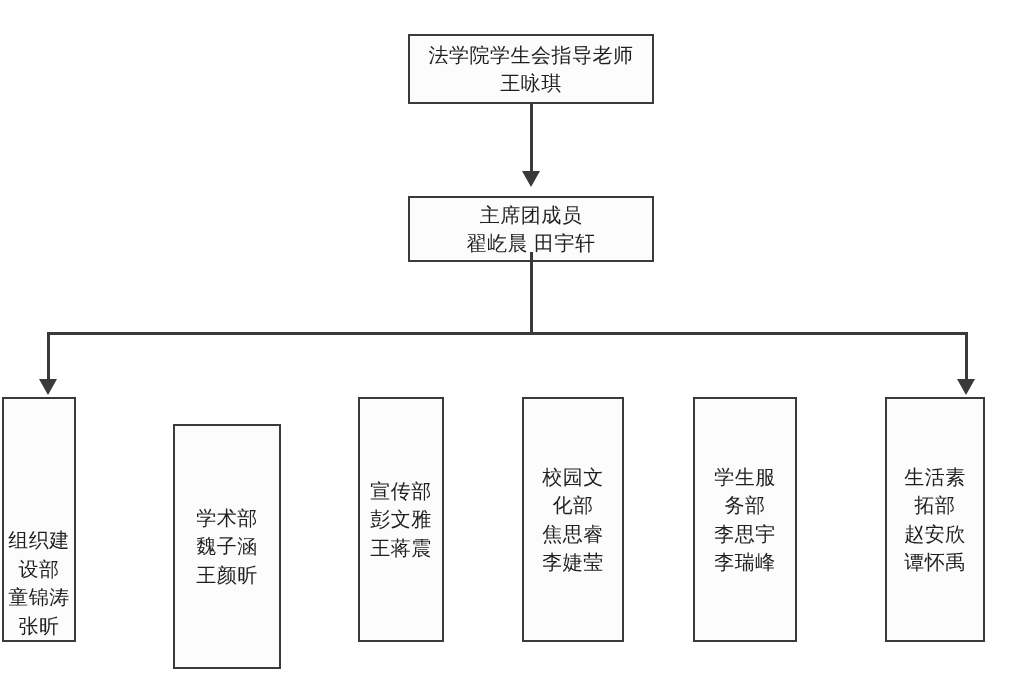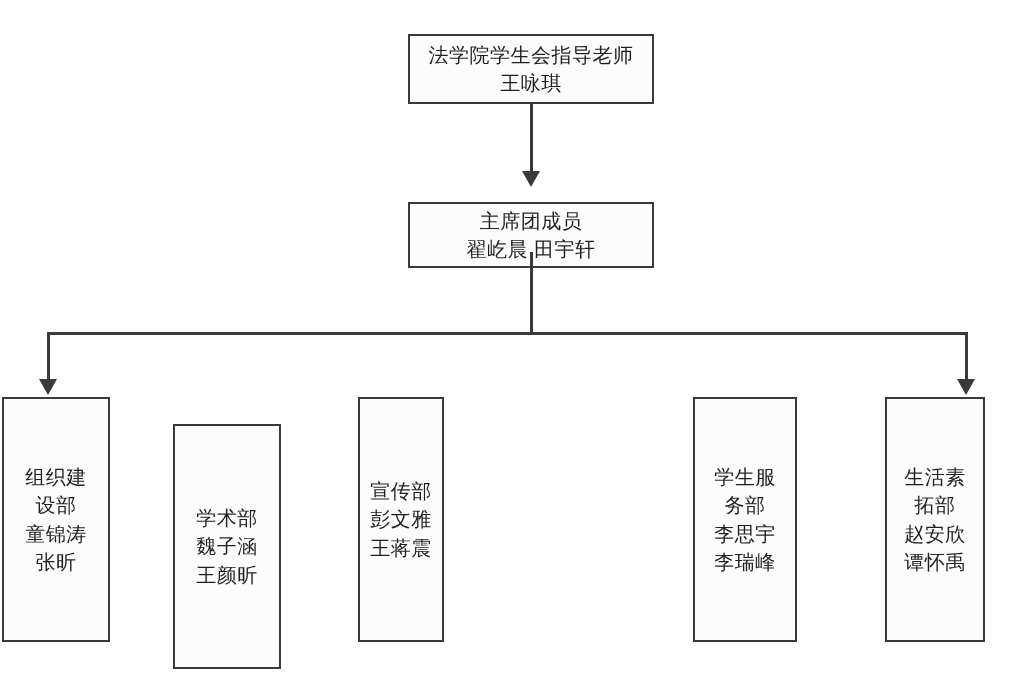--- a/index.html
+++ b/index.html
@@ -38,31 +38,31 @@
   }
   .node-top {
     left: 408px;
     top: 34px;
     width: 246px;
     height: 70px;
     font-size: 20px;
   }
   .node-second {
     left: 408px;
-    top: 202px;
+    top: 196px;
     width: 246px;
     height: 66px;
     font-size: 20px;
   }
   .node-dept {
     top: 397px;
     height: 245px;
     font-size: 20px;
   }
-  .dept-0 { left: 2px;   width: 108px;  }
+  .dept-0 { left: 2px;   width: 74px; align-items: flex-end;  }
   .dept-1 { left: 173px; width: 108px; margin-top: 27px; }
   .dept-2 { left: 358px; width: 86px;  }
   .dept-3 { left: 522px; width: 102px; }
   .dept-4 { left: 693px; width: 104px; }
   .dept-5 { left: 885px; width: 100px; }
 
   
   .vline {
     position: absolute;
     width: 3px;
@@ -131,20 +131,26 @@
   <div class="node node-dept dept-1">
     <span class="node-label">学术部
 魏子涵
 王颜昕</span>
   </div>
   <div class="node node-dept dept-2">
     <span class="node-label">宣传部
 彭文雅
 王蒋震</span>
   </div>
+  <div class="node node-dept dept-3">
+    <span class="node-label">校园文
+化部
+焦思睿
+李婕莹</span>
+  </div>
   <div class="node node-dept dept-4">
     <span class="node-label">学生服
 务部
 李思宇
 李瑞峰</span>
   </div>
   <div class="node node-dept dept-5">
     <span class="node-label">生活素
 拓部
 赵安欣

